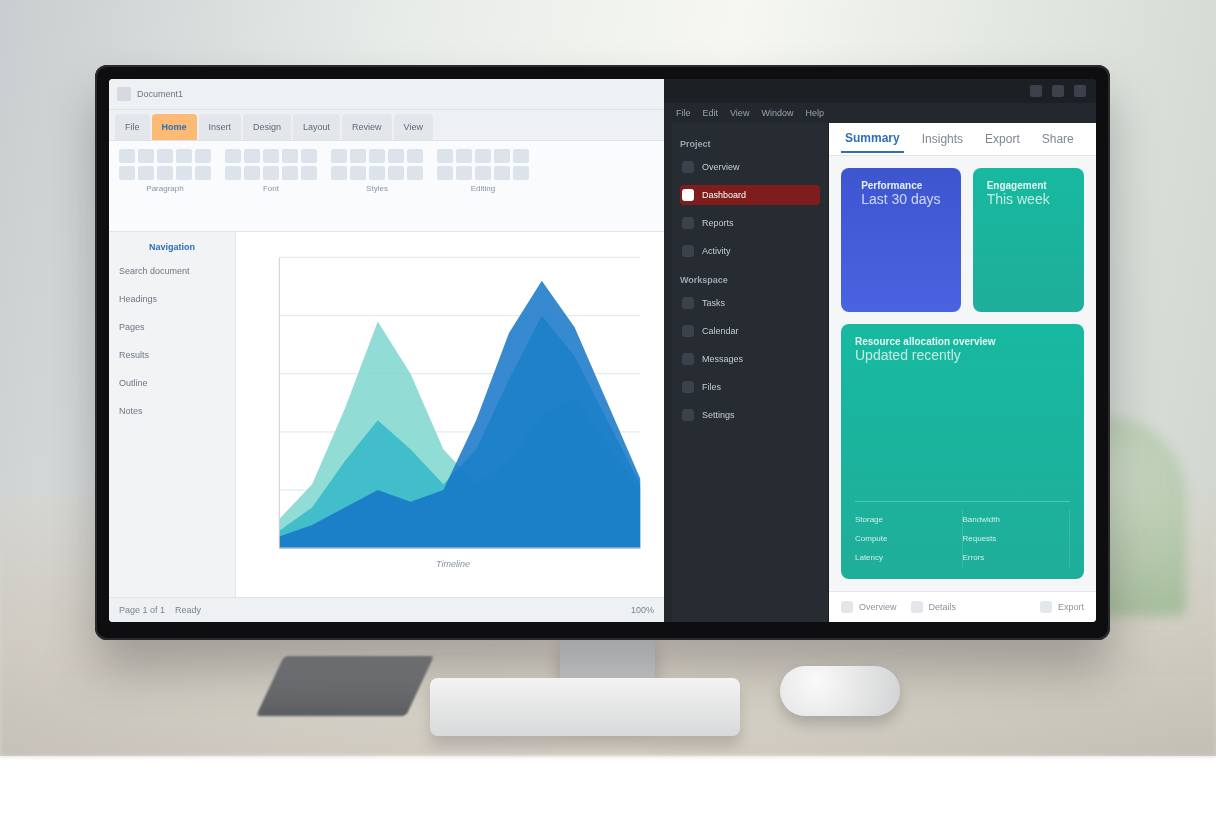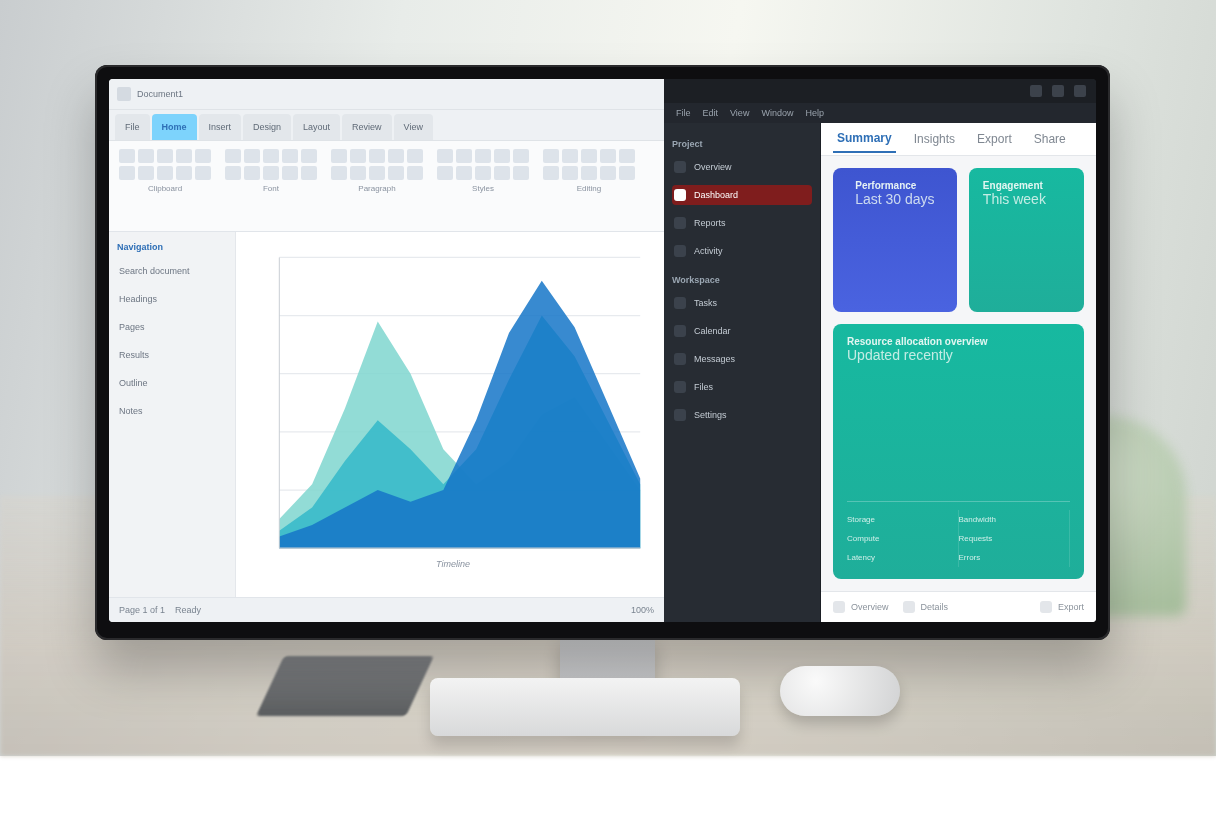--- a/index.html
+++ b/index.html
@@ -14,43 +14,43 @@
   .mouse{position:absolute;left:780px;bottom:40px;width:120px;height:50px;background:radial-gradient(circle at 30% 30%,#fafafa,#d1d2d3);border-radius:50px;box-shadow:0 8px 14px rgba(0,0,0,.18);}
   .folder{position:absolute;left:270px;bottom:40px;width:150px;height:60px;background:linear-gradient(180deg,#6e7278,#3f4348);border-radius:4px;transform:skewX(-25deg);filter:blur(1px);opacity:.8;}
 
   .screen{position:absolute;left:14px;top:14px;right:14px;bottom:18px;display:flex;border-radius:4px;overflow:hidden;background:#1c1f24;}
   
   .left-app{flex:0 0 555px;display:flex;flex-direction:column;background:#f3f4f6;}
   .titlebar{height:30px;background:#eef1f4;display:flex;align-items:center;gap:6px;padding:0 8px;border-bottom:1px solid #dfe3e7;font-size:9px;color:#6c7682;}
   .titlebar .sq{width:14px;height:14px;background:#d4dae1;border-radius:2px;}
   .tabs{height:26px;display:flex;gap:2px;padding:4px 6px 0;background:#eef1f4;border-bottom:1px solid #dfe3e7;}
   .tab{padding:3px 10px;background:#e3e7eb;border-radius:4px 4px 0 0;font-size:9px;color:#5f6a77;display:flex;align-items:center;}
-  .tab.active{background:#7dd3fc;color:#2e6fb6;font-weight:600;}
+  .tab.active{background:#fdba74;color:#2e6fb6;font-weight:600;}
   .ribbon{height:74px;background:#fafbfc;border-bottom:1px solid #e1e5ea;display:flex;gap:14px;padding:8px 10px;}
   .rgroup{display:flex;flex-direction:column;gap:4px;}
   .rgrid{display:grid;grid-template-columns:repeat(5,16px);grid-auto-rows:14px;gap:3px;}
   .rgrid .c{background:#dde3ea;border-radius:2px;}
   .rgroup .lbl{font-size:8px;color:#8a93a0;text-align:center;}
   .body{flex:1;display:flex;}
   .lside{width:110px;background:#f1f3f5;border-right:1px solid #e4e7eb;padding:10px 8px;display:flex;flex-direction:column;gap:10px;font-size:9px;color:#5e6a78;}
-  .lside .hd{color:#2e6fb6;font-weight:600;}
+  .lside .hd{color:#2e6fb6;font-weight:600;margin-left:32px;}
   .lside .itm{padding:4px 2px;color:#6d7683;}
   .canvas{flex:1;background:#fff;position:relative;}
   .chartbox{position:absolute;left:24px;top:18px;right:18px;bottom:24px;}
   .chartbox svg{width:100%;height:100%;}
   .chartlabel{position:absolute;left:50%;bottom:4px;transform:translateX(-50%);font-size:9px;color:#8a93a0;font-style:italic;}
   .status{height:24px;background:#eef1f4;border-top:1px solid #e1e5ea;display:flex;align-items:center;gap:10px;padding:0 10px;font-size:9px;color:#7a8490;}
 
   
   .right-app{flex:1;display:flex;flex-direction:column;background:#23272e;}
   .rtitle{height:24px;background:#1c1f24;display:flex;align-items:center;justify-content:flex-end;gap:10px;padding:0 10px;}
   .rtitle .ic{width:12px;height:12px;background:#3c424b;border-radius:2px;}
   .rtop{height:20px;display:flex;gap:12px;padding:0 12px;align-items:center;color:#9aa3ad;font-size:9px;}
   .rbody{flex:1;display:flex;}
-  .rside{width:140px;background:#272c33;border-right:1px solid #1b1f25;padding:10px 8px;display:flex;flex-direction:column;gap:8px;font-size:9px;}
+  .rside{width:140px;background:#272c33;border-right:1px solid #1b1f25;padding:10px 8px;display:flex;flex-direction:column;gap:8px;font-size:9px;margin-left:8px;}
   .rside .sec{color:#9aa6b2;font-weight:600;margin-top:6px;font-size:9px;}
   .rside .row{display:flex;align-items:center;gap:8px;color:#c4ccd4;padding:4px 2px;border-radius:4px;}
   .rside .row.active{background:#7f1d1d;color:#fff;}
   .rside .dot{width:12px;height:12px;border-radius:3px;background:#3b424c;flex:0 0 12px;}
   .rside .row.active .dot{background:#fff;}
   .rpanel{flex:1;background:#f5f6f8;display:flex;flex-direction:column;}
   .rpanel .tabrow{height:32px;background:#fff;border-bottom:1px solid #e3e6ea;display:flex;align-items:center;gap:14px;padding:0 12px;font-size:12px;color:#7f8791;}
   .rpanel .tabrow .dtab{padding:6px 4px;}
   .rpanel .tabrow .dtab.active{color:#2e6fb6;border-bottom:2px solid #2e6fb6;font-weight:600;}
   .cards{flex:1;padding:12px;display:flex;flex-direction:column;gap:12px;}
@@ -113,51 +113,36 @@
                 <div class="c"></div>
                 <div class="c"></div>
                 <div class="c"></div>
                 <div class="c"></div>
                 <div class="c"></div>
                 <div class="c"></div>
                 <div class="c"></div>
                 <div class="c"></div>
                 <div class="c"></div>
               </div>
-            <div class="lbl">Clipboard</div>
+            <div class="lbl">Paragraph</div>
           </div>
           <div class="rgroup">
             <div class="rgrid">
                 <div class="c"></div>
                 <div class="c"></div>
                 <div class="c"></div>
                 <div class="c"></div>
                 <div class="c"></div>
                 <div class="c"></div>
                 <div class="c"></div>
                 <div class="c"></div>
                 <div class="c"></div>
                 <div class="c"></div>
               </div>
             <div class="lbl">Font</div>
-          </div>
-          <div class="rgroup">
-            <div class="rgrid">
-                <div class="c"></div>
-                <div class="c"></div>
-                <div class="c"></div>
-                <div class="c"></div>
-                <div class="c"></div>
-                <div class="c"></div>
-                <div class="c"></div>
-                <div class="c"></div>
-                <div class="c"></div>
-                <div class="c"></div>
-              </div>
-            <div class="lbl">Paragraph</div>
           </div>
           <div class="rgroup">
             <div class="rgrid">
                 <div class="c"></div>
                 <div class="c"></div>
                 <div class="c"></div>
                 <div class="c"></div>
                 <div class="c"></div>
                 <div class="c"></div>
                 <div class="c"></div>

